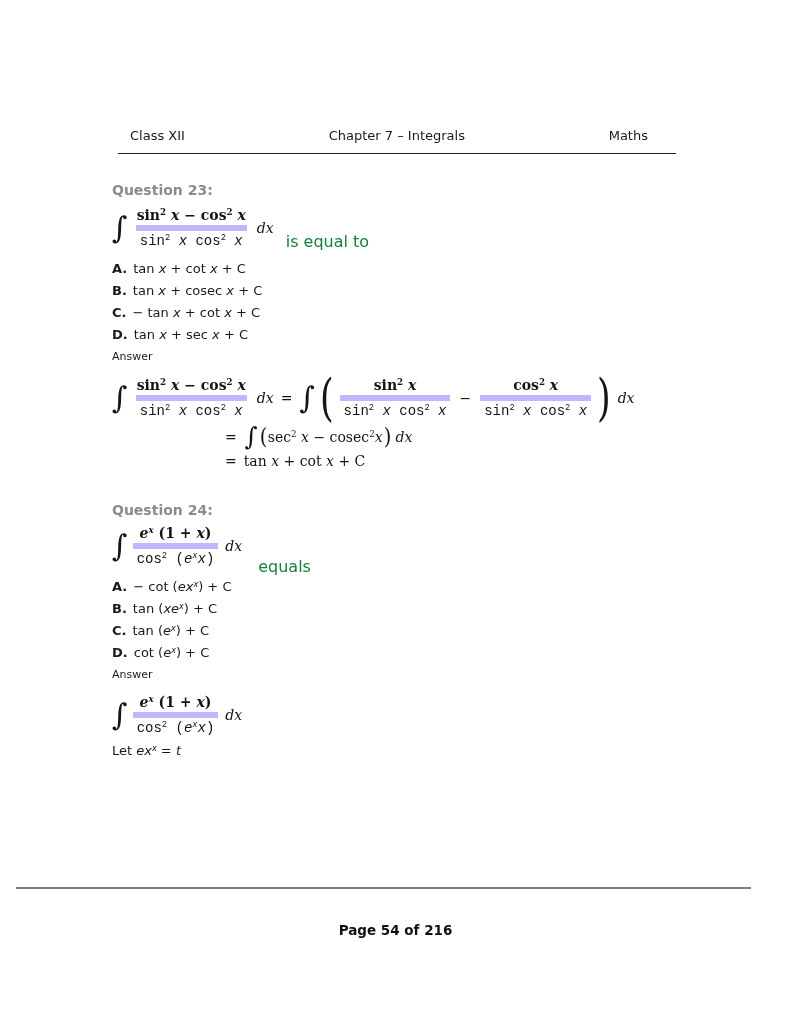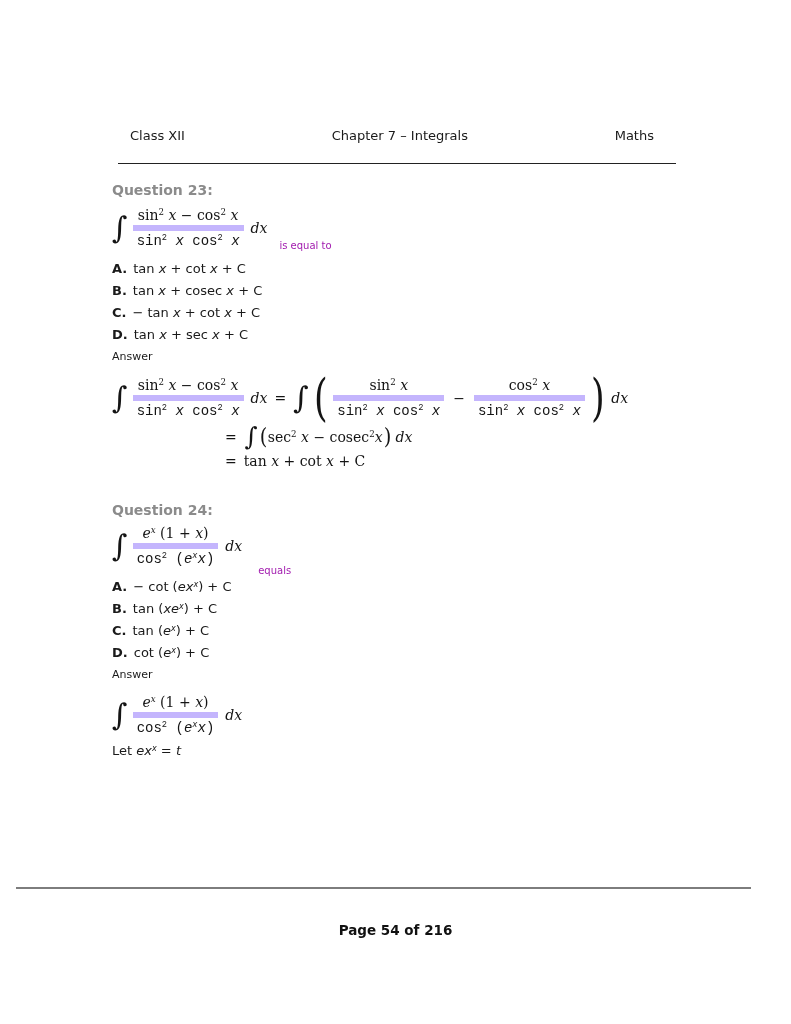--- a/index.html
+++ b/index.html
@@ -2,53 +2,53 @@
 <html><head>
 <meta charset="utf-8">
 <style>
   html,body{margin:0;padding:0;background:#fff;}
   .page{position:relative;width:791px;height:1024px;background:#ffffff;overflow:hidden;
         font-family:"DejaVu Sans",sans-serif;color:#1a1a1a;}
 
   
   .header{position:absolute;left:118px;top:128px;width:558px;display:flex;
           justify-content:space-between;align-items:flex-end;font-size:13px;
-          border-bottom:1.5px solid #222;padding-bottom:20px;}
+          border-bottom:1.5px solid #222;padding-bottom:10px;}
   .header .h-left{margin-left:12px;}
-  .header .h-right{margin-right:22px;}
+  .header .h-right{margin-right:28px;}
 
   
   .content{position:absolute;left:112px;top:147px;width:560px;}
 
   .qtitle{font-size:14px;font-weight:bold;color:#8b8b8b;margin:0;}
   .qtitle.first{margin-top:35px;}
   .qtitle.second{margin-top:33px;}
 
   .body-text{font-size:13px;margin:0;}
 
   
   .formula-row{display:flex;align-items:center;font-family:"DejaVu Serif",serif;
                font-size:14px;color:#141414;}
   .int{font-family:"DejaVu Serif",serif;font-size:30px;line-height:1;margin-right:2px;
        font-weight:400;}
   .int-md{font-size:25px;margin:0 1px;}
   .frac{display:inline-flex;flex-direction:column;align-items:center;margin:0 3px;}
-  .frac .num{padding:0 4px 2px;white-space:nowrap;}
+  .frac .num{padding:0 4px 2px;white-space:nowrap;font-weight:bold;}
   .frac .den{border-top:6px solid #c4b5fd;padding:2px 4px 0;white-space:nowrap;font-family:Liberation Mono, monospace;}
   .mx{margin-left:4px;white-space:nowrap;}
   .eq{margin:0 7px;}
   .minus{margin:0 6px;}
   .paren-lg{font-size:50px;line-height:0.8;display:inline-block;transform:scaleX(0.7);
             font-weight:400;}
   .paren-md{font-size:23px;line-height:1;display:inline-block;transform:scaleX(0.85);}
   .tk-i{font-style:italic;}
   .tk-sup{font-size:0.62em;vertical-align:0.55em;line-height:0;}
   .tk-isup{font-size:0.62em;vertical-align:0.55em;line-height:0;font-style:italic;}
 
-  .suffix{font-family:"DejaVu Sans",sans-serif;font-size:10px;color:#a21caf;
+  .suffix{font-family:"DejaVu Sans",sans-serif;font-size:16px;color:#15803d;
           align-self:flex-end;}
   .suffix-q23{margin-left:12px;transform:translateY(2px);}
   .suffix-q24{margin-left:16px;transform:translateY(9px);}
 
   
   .opts{margin-top:9px;}
   .opt{display:flex;align-items:baseline;font-size:13px;line-height:22px;}
   .opt .opt-label{font-weight:bold;margin-right:6px;}
   .answer-label{font-size:11px;line-height:22px;}
 

